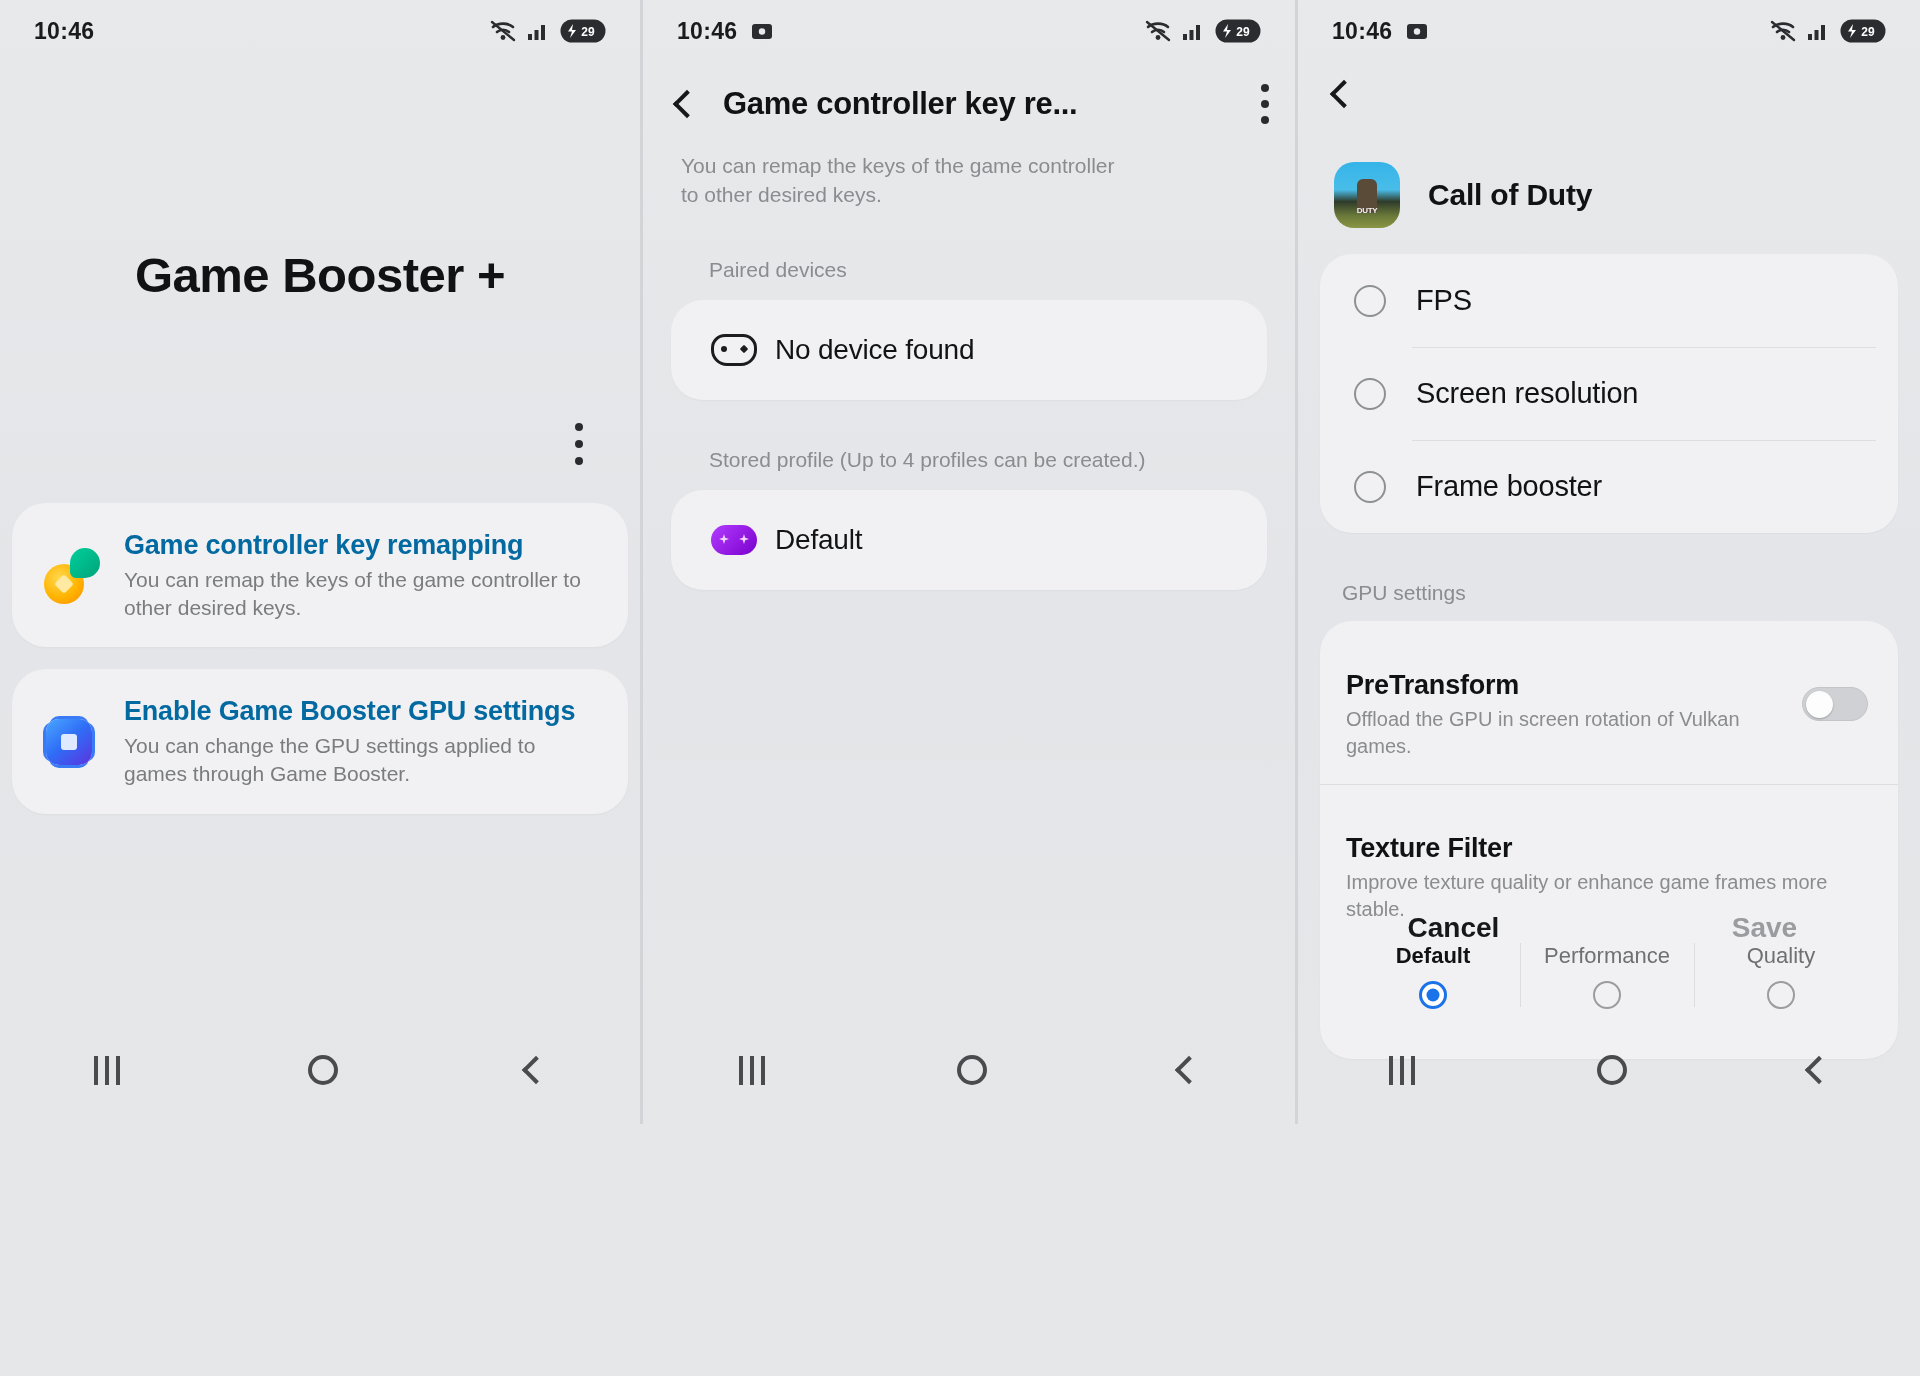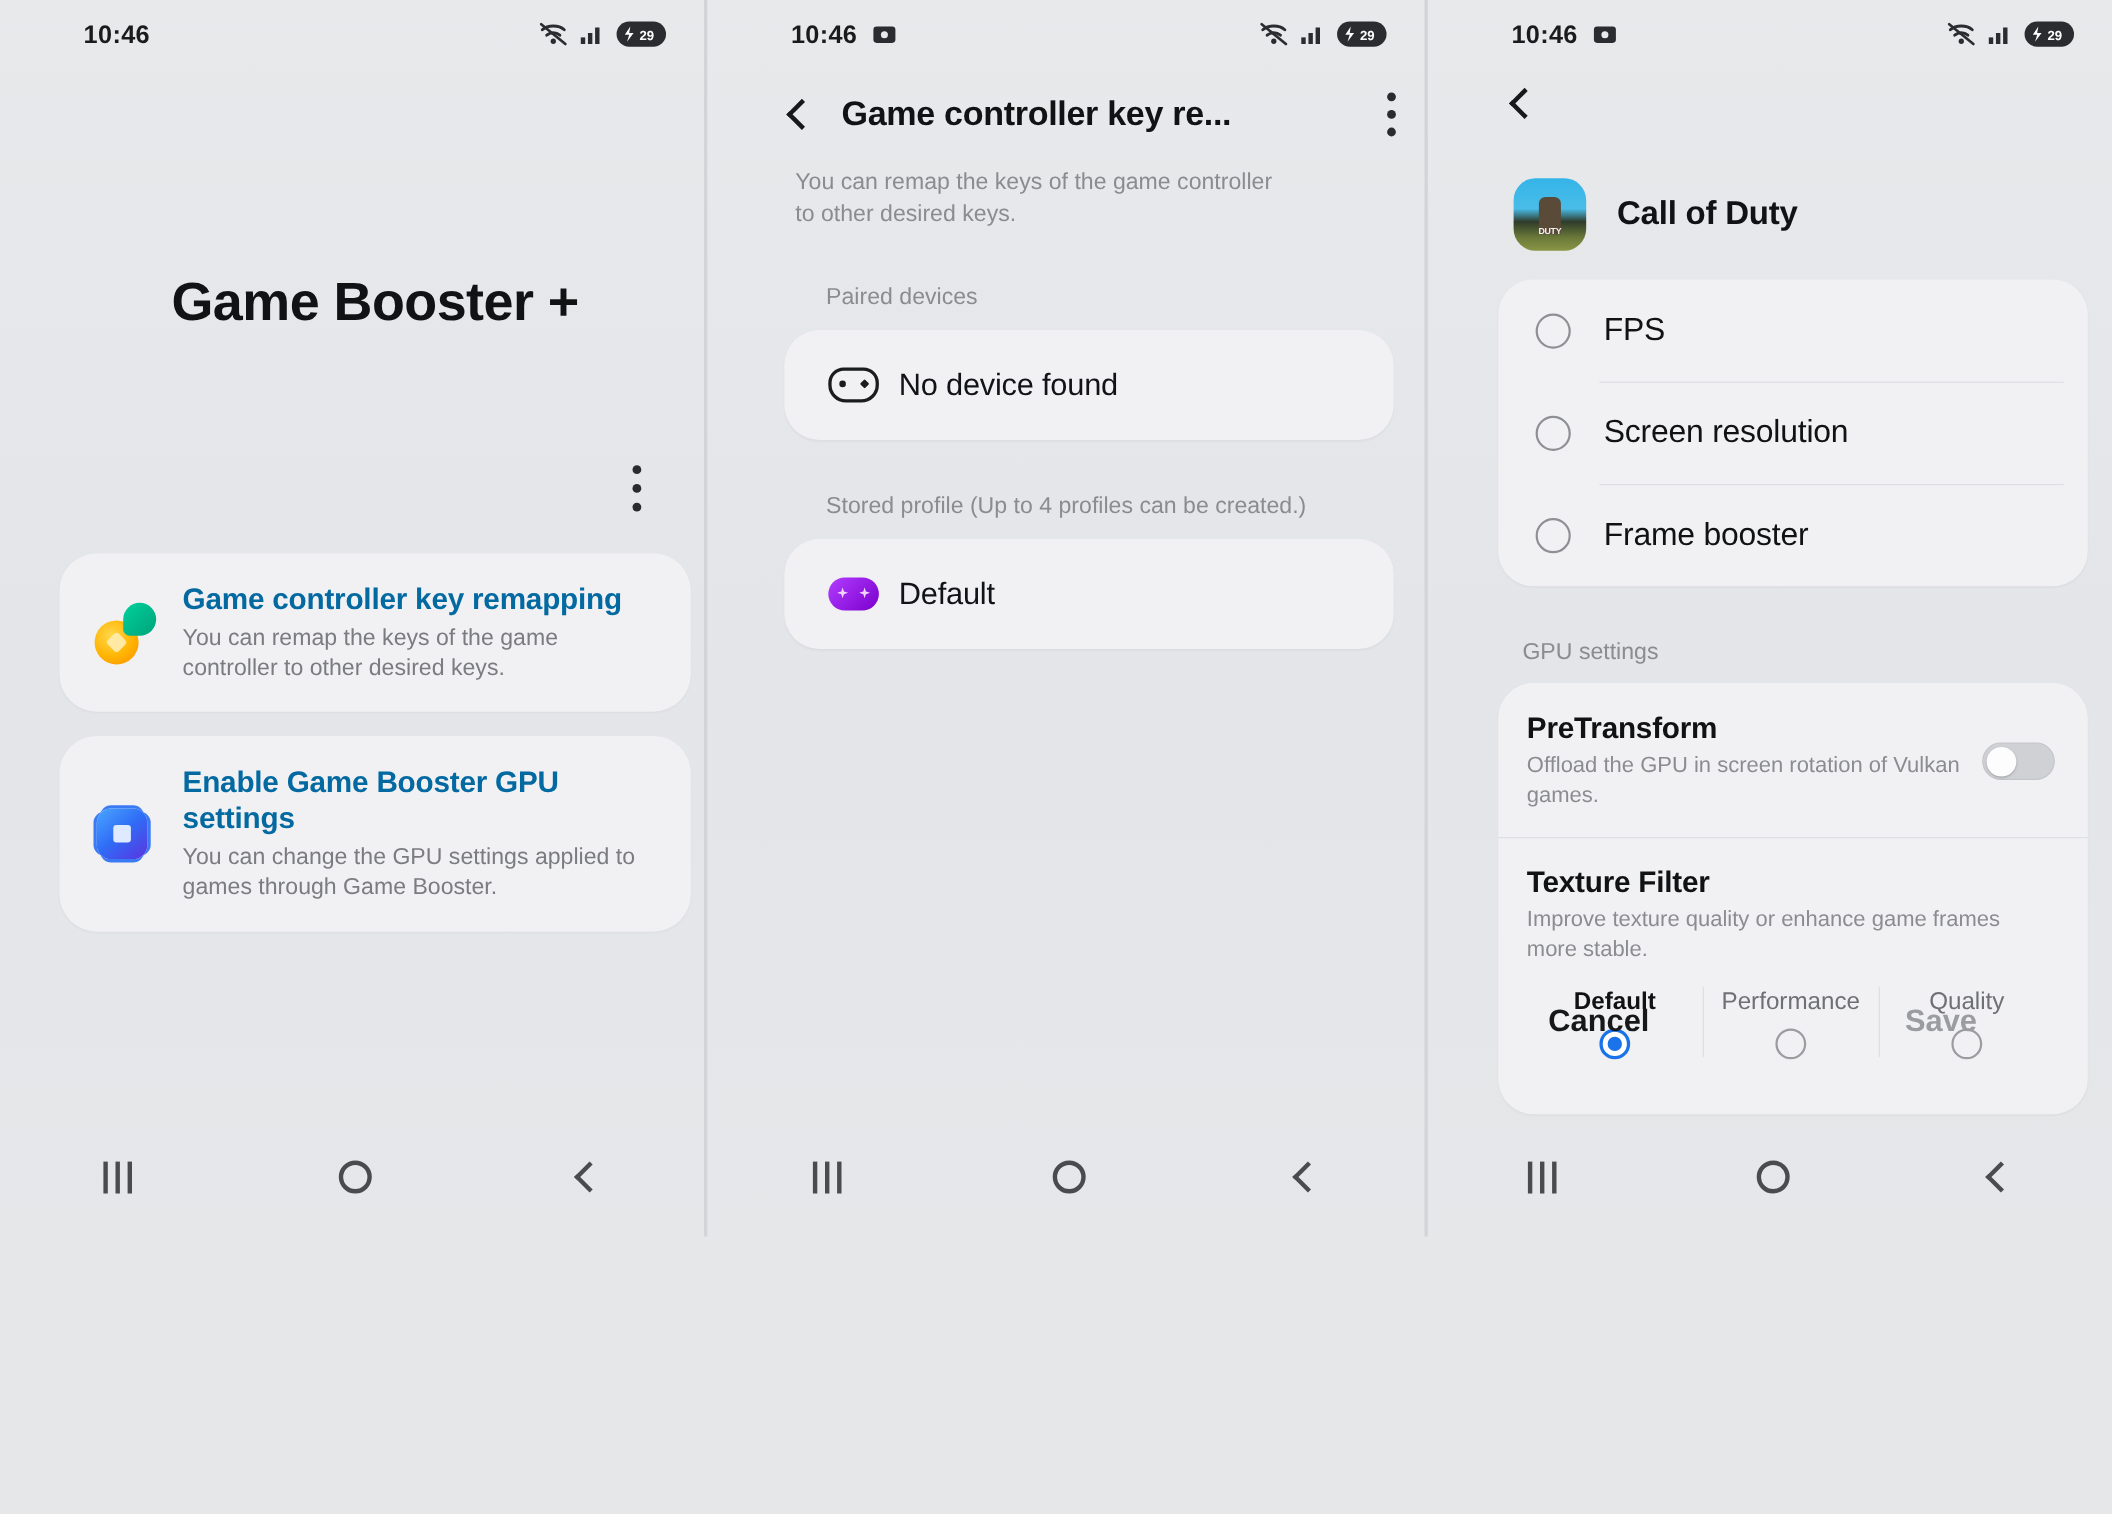--- a/index.html
+++ b/index.html
@@ -10,21 +10,20 @@
     overflow: hidden;
   }
   .screens {
     display: flex; width: 1920px; height: 1376px;
   }
   .panel {
     position: relative;
     height: 1124px;
     background: linear-gradient(180deg,#e8e9eb 0%, #e4e5e8 55%, #e6e7e9 100%);
     overflow: hidden;
-    padding-left: 42px;
   }
   .panel-1 { width: 640px; }
   .panel-2 { width: 655px; border-left: 3px solid #d3d4d7; }
   .panel-3 { width: 625px; border-left: 3px solid #d3d4d7; }
 
   
   .statusbar {
     height: 62px; display: flex; align-items: center;
     justify-content: space-between;
     padding: 0 34px 0 34px;
@@ -210,21 +209,21 @@
   .gpu-card {
     background:#f1f1f3;border-radius:32px;margin: 16px 22px 0 22px; padding: 0 0 22px 0;
     box-shadow:0 1px 2px rgba(0,0,0,0.035);
   }
   .gpu-item { padding: 26px 30px 24px 26px; position:relative;}
   .gpu-item + .gpu-item::before{
     content:""; position:absolute; left:0; right:0; top:0; height:1px; background:#dddee1;
   }
   .gpu-head { display:flex; align-items:center; gap:18px; }
   .gpu-texts { flex:1; }
-  .gpu-title { font-size:27px;font-weight:bold;color:#111214; letter-spacing:-0.2px;}
+  .gpu-title { font-size:27px;font-weight:bold;color:#111214; letter-spacing:-0.2px;margin-top:23px;}
   .gpu-sub { font-size:20px;color:#8b8c90; line-height:1.35; margin-top:5px;}
   .toggle {
     width:66px;height:34px;border-radius:18px;background:#cfd1d4;position:relative;flex:0 0 66px;
     border: 1px solid #c3c5c9;
   }
   .toggle .knob{
     position:absolute;left:3px;top:3px;width:27px;height:27px;border-radius:50%;background:#fdfdfd;
     box-shadow:0 1px 2px rgba(0,0,0,.25);
   }
   .tf-options { display:flex; margin-top: 14px; }

